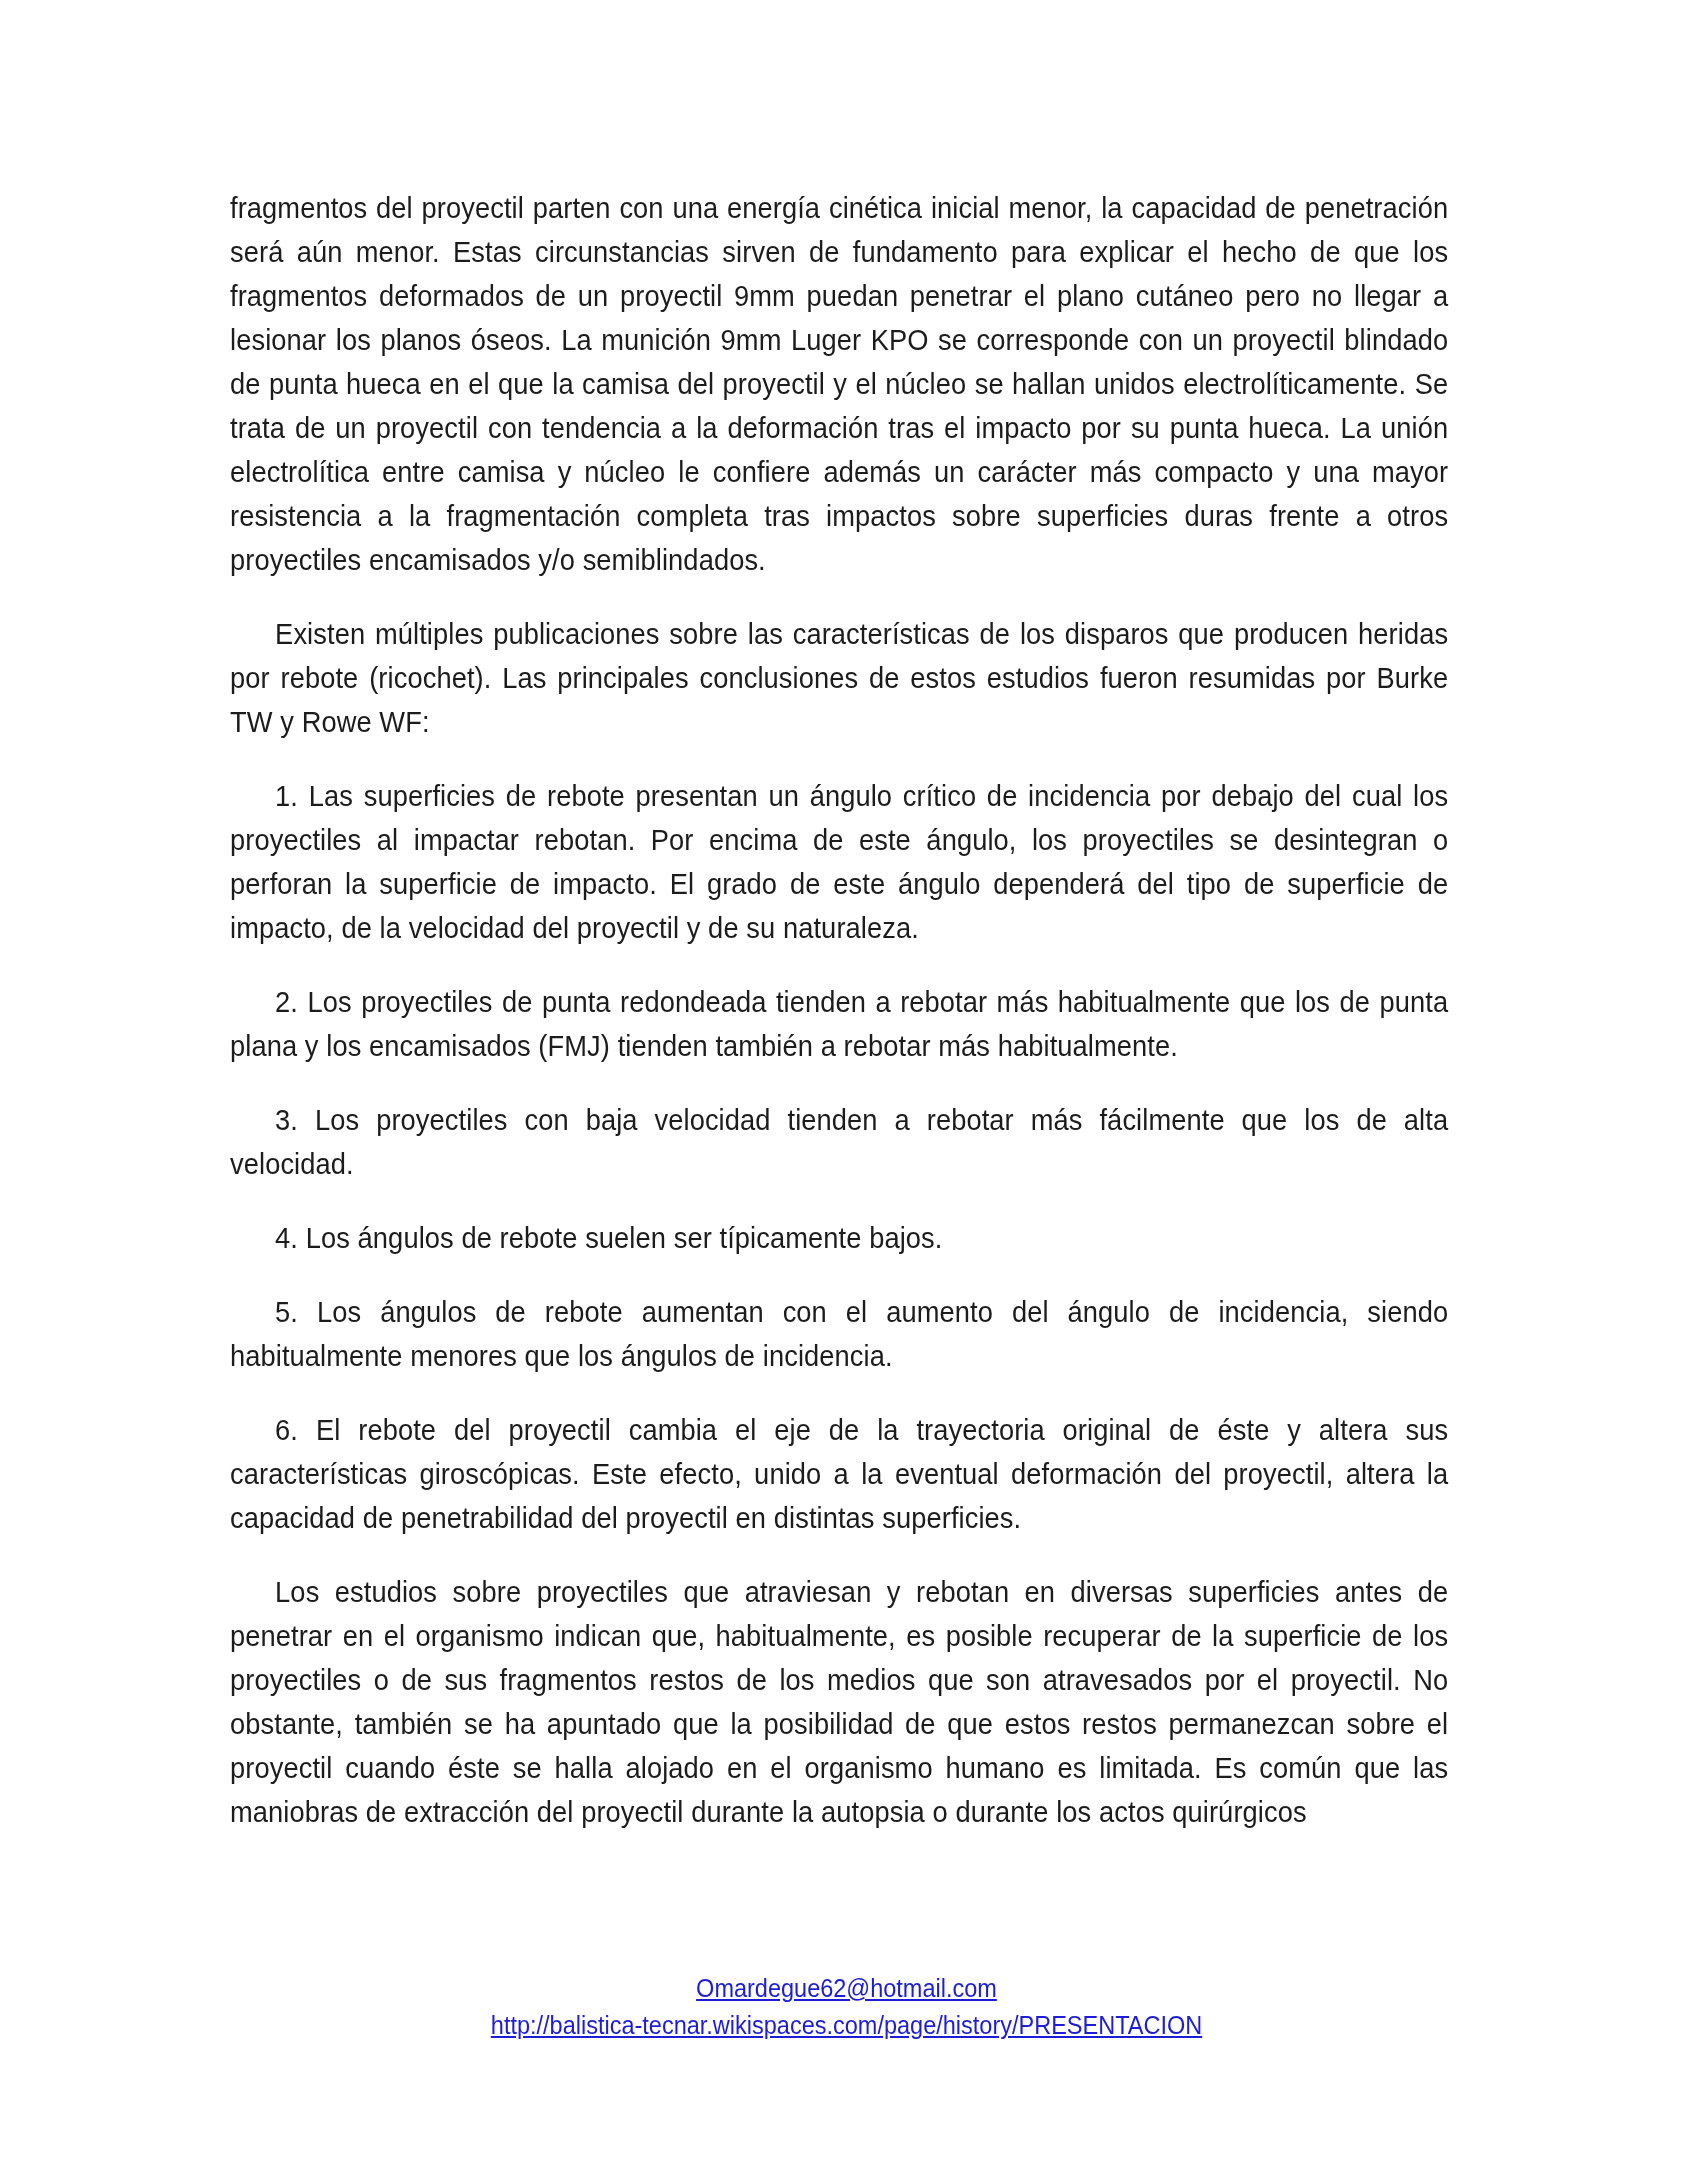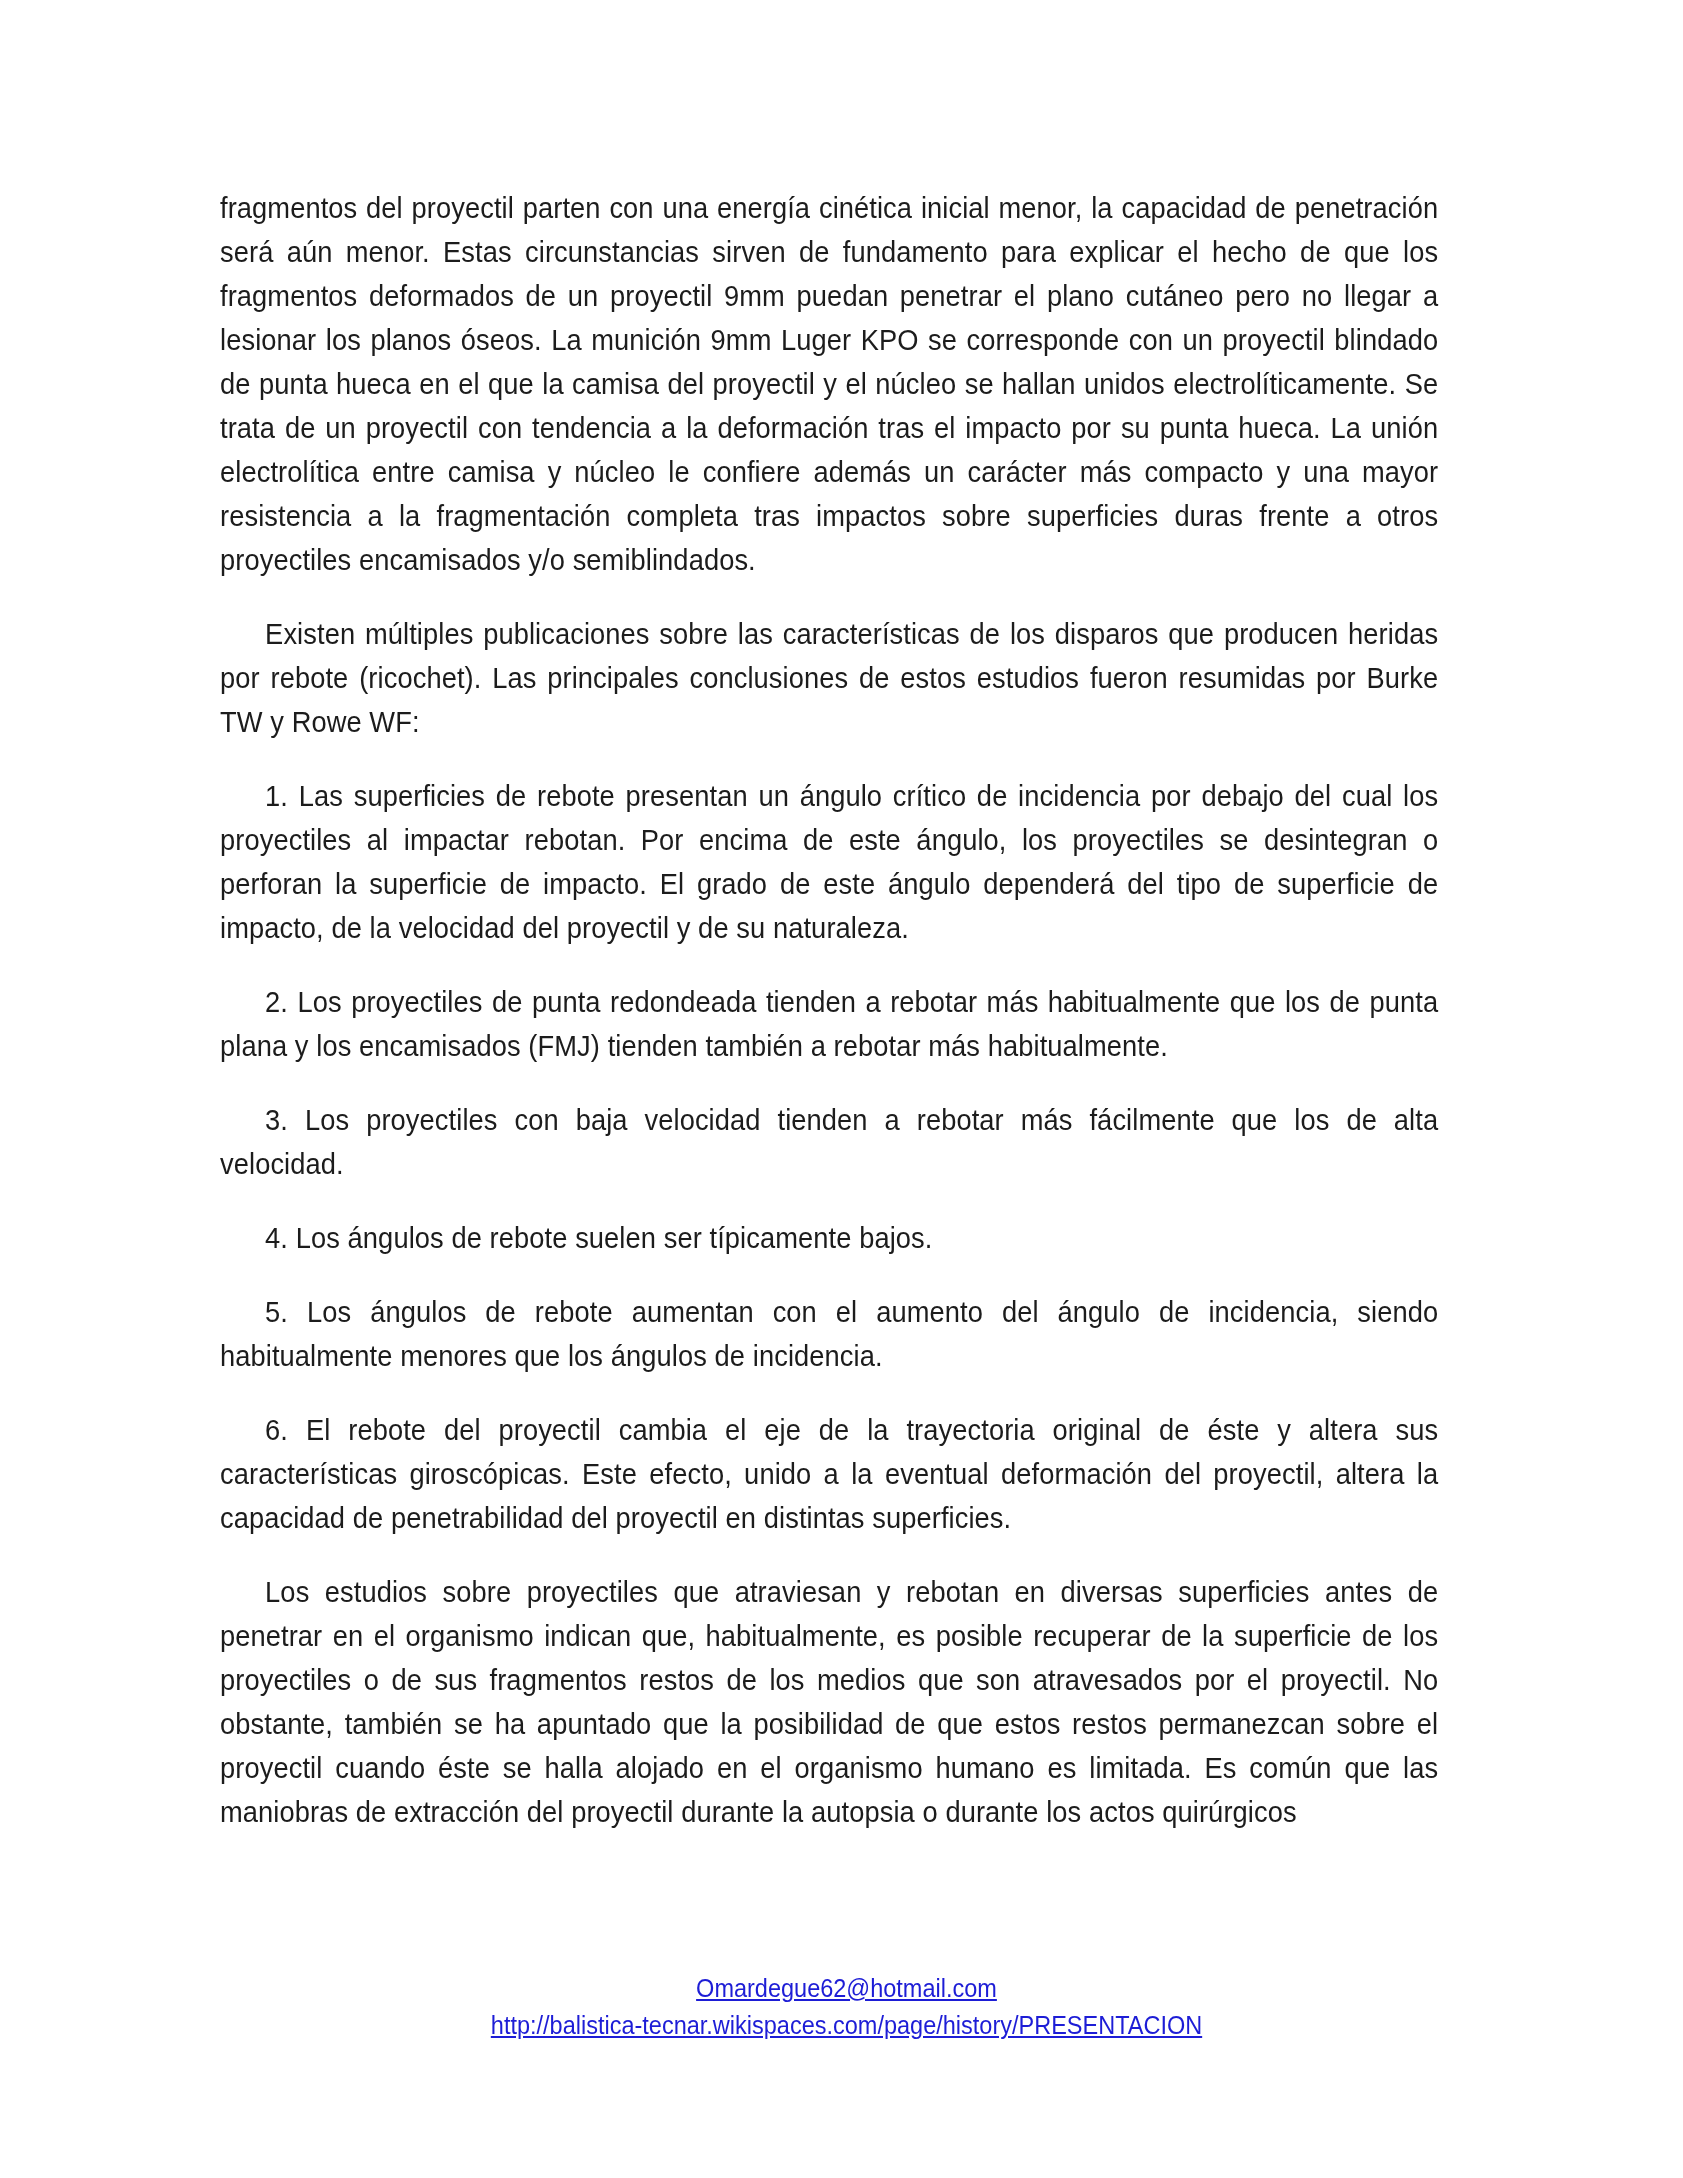--- a/index.html
+++ b/index.html
@@ -15,21 +15,21 @@
   .page {
     position: relative;
     width: 1683px;
     height: 2178px;
     background: #ffffff;
     box-sizing: border-box;
     overflow: hidden;
   }
   .content {
     position: absolute;
-    left: 220px;
+    left: 230px;
     top: 186px;
     width: 1218px;
   }
   .para {
     margin: 0 0 0 0;
     text-align: justify;
     text-justify: inter-word;
     font-size: 29px;
     line-height: 44px;
     letter-spacing: 0.1px;

